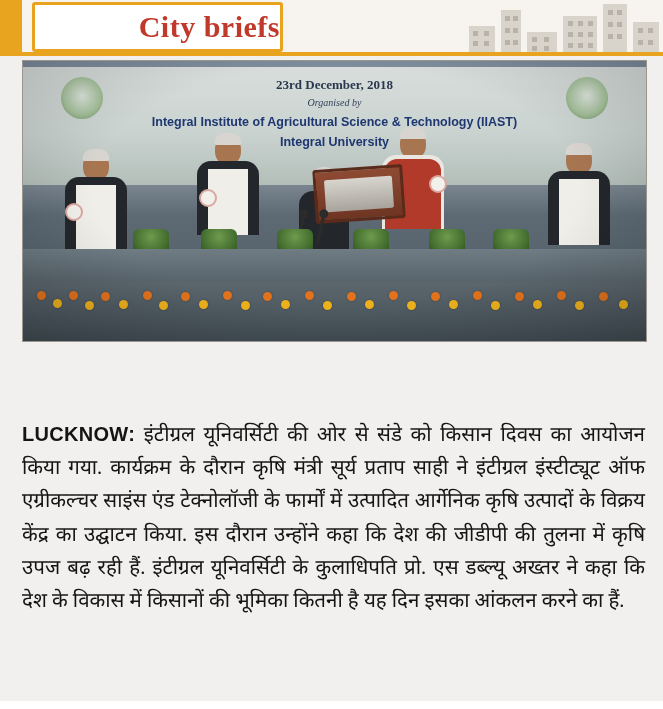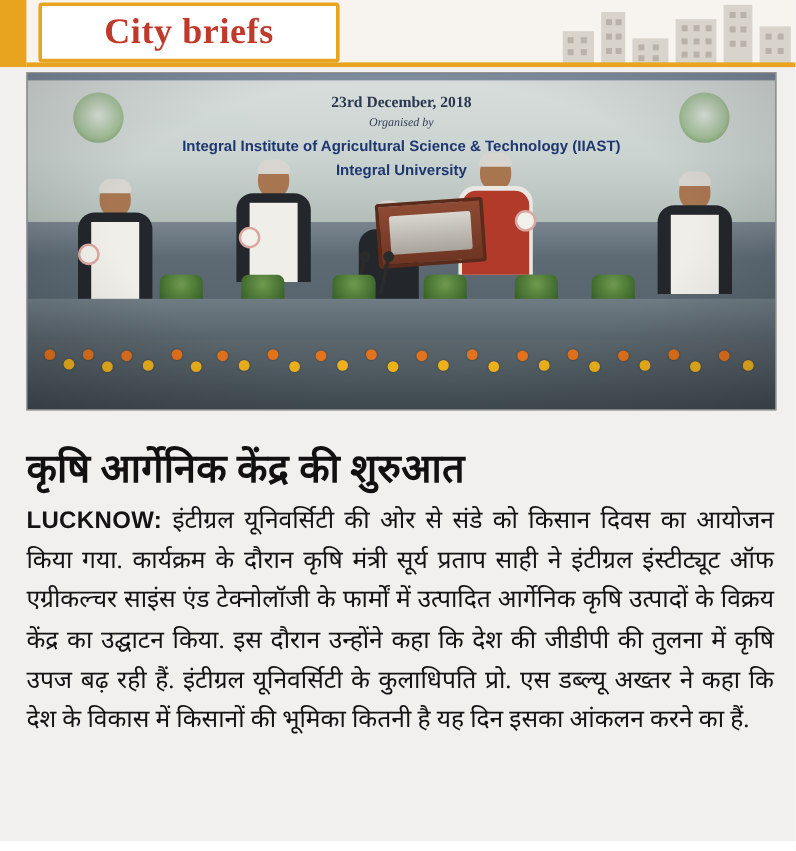--- a/index.html
+++ b/index.html
@@ -51,21 +51,21 @@
     position: absolute;
     left: 32px;
     top: 2px;
     width: 245px;
     height: 44px;
     background: #ffffff;
     border: 3px solid #e8a41f;
     border-radius: 3px;
     display: flex;
     align-items: center;
-    justify-content: center;
+    justify-content: flex-end;
   }
   .briefs-text {
     color: #c0392b;
     font-size: 30px;
     font-weight: bold;
     font-family: "Liberation Serif", serif;
     letter-spacing: 0.5px;
     line-height: 1;
   }
   
@@ -552,20 +552,19 @@
         <div class="mari" style="left:534px; top:2px;"></div>
         <div class="mari y" style="left:552px; top:12px;"></div>
         <div class="mari" style="left:576px; top:3px;"></div>
         <div class="mari y" style="left:596px; top:11px;"></div>
       </div>
 
       <div class="photo-vignette"></div>
     </div>
   </div>
 
-  <h1 class="headline">कृषि आर्गेनिक केंद्र की शुरुआत</h1>
 
   <div class="body-copy">
     <span class="dateline">LUCKNOW:</span><span> इंटीग्रल यूनिवर्सिटी की ओर से संडे को किसान दिवस का आयोजन किया गया. कार्यक्रम के दौरान कृषि मंत्री सूर्य प्रताप साही ने इंटीग्रल इंस्टीट्यूट ऑफ एग्रीकल्चर साइंस एंड टेक्नोलॉजी के फार्मों में उत्पादित आर्गेनिक कृषि उत्पादों के विक्रय केंद्र का उद्घाटन किया. इस दौरान उन्होंने कहा कि देश की जीडीपी की तुलना में कृषि उपज बढ़ रही हैं. इंटीग्रल यूनिवर्सिटी के कुलाधिपति प्रो. एस डब्ल्यू अख्तर ने कहा कि देश के विकास में किसानों की भूमिका कितनी है यह दिन इसका आंकलन करने का हैं.</span>
   </div>
 
   <div class="bottom-edge"></div>
 </div>
 
 </body></html>

